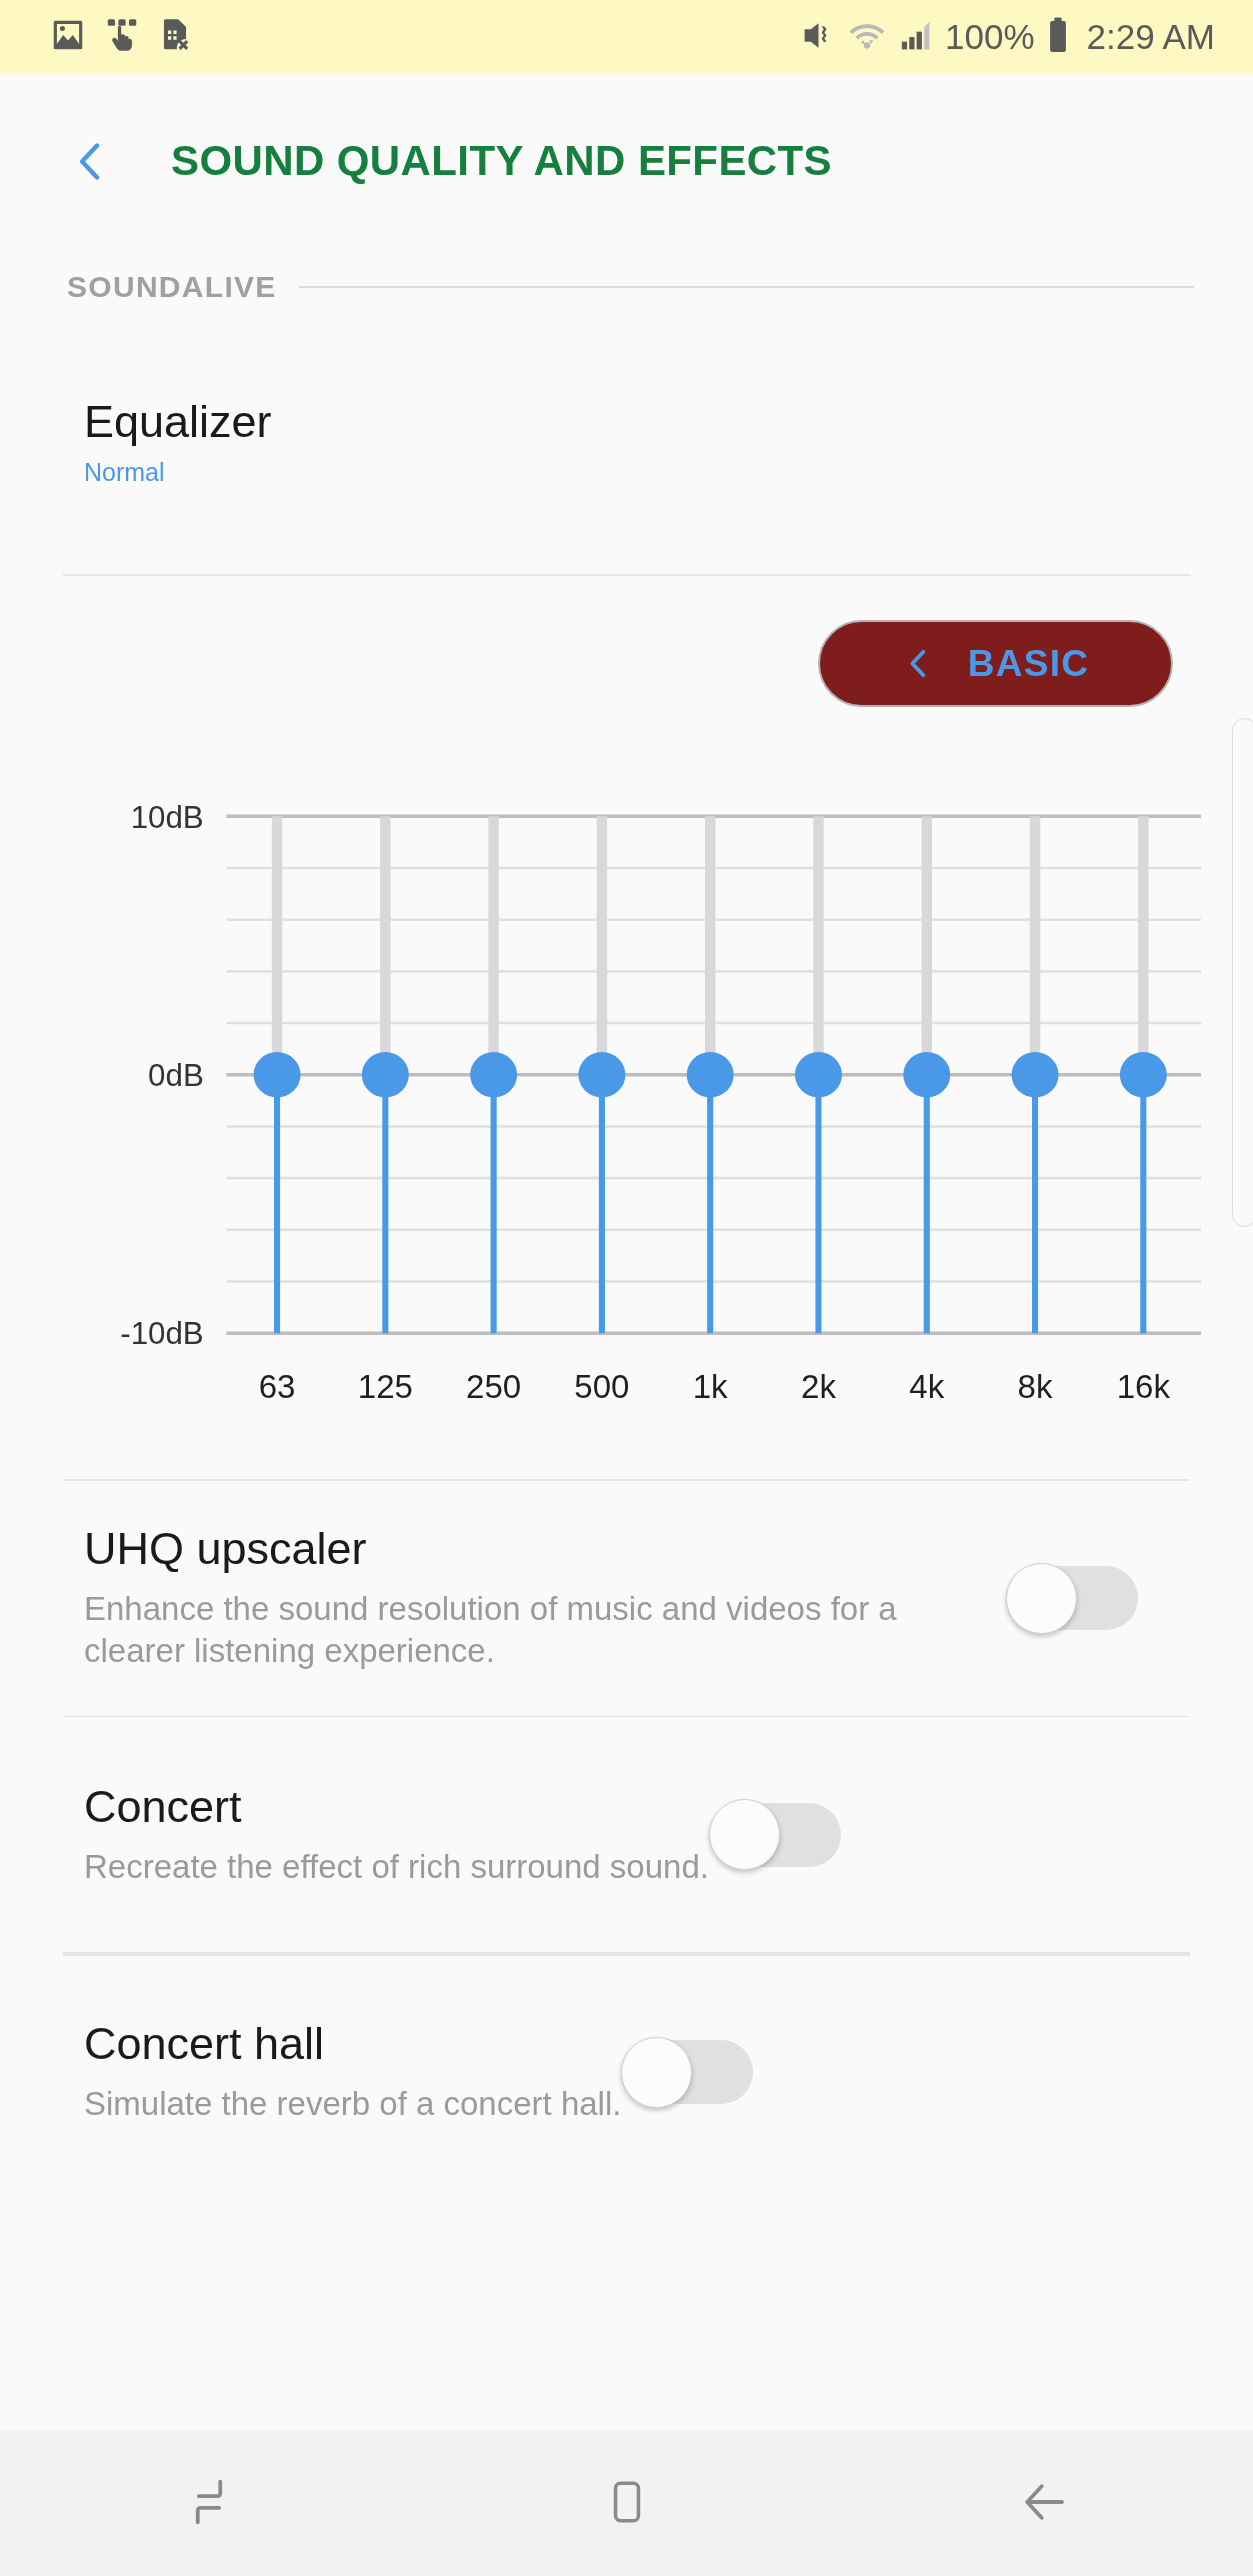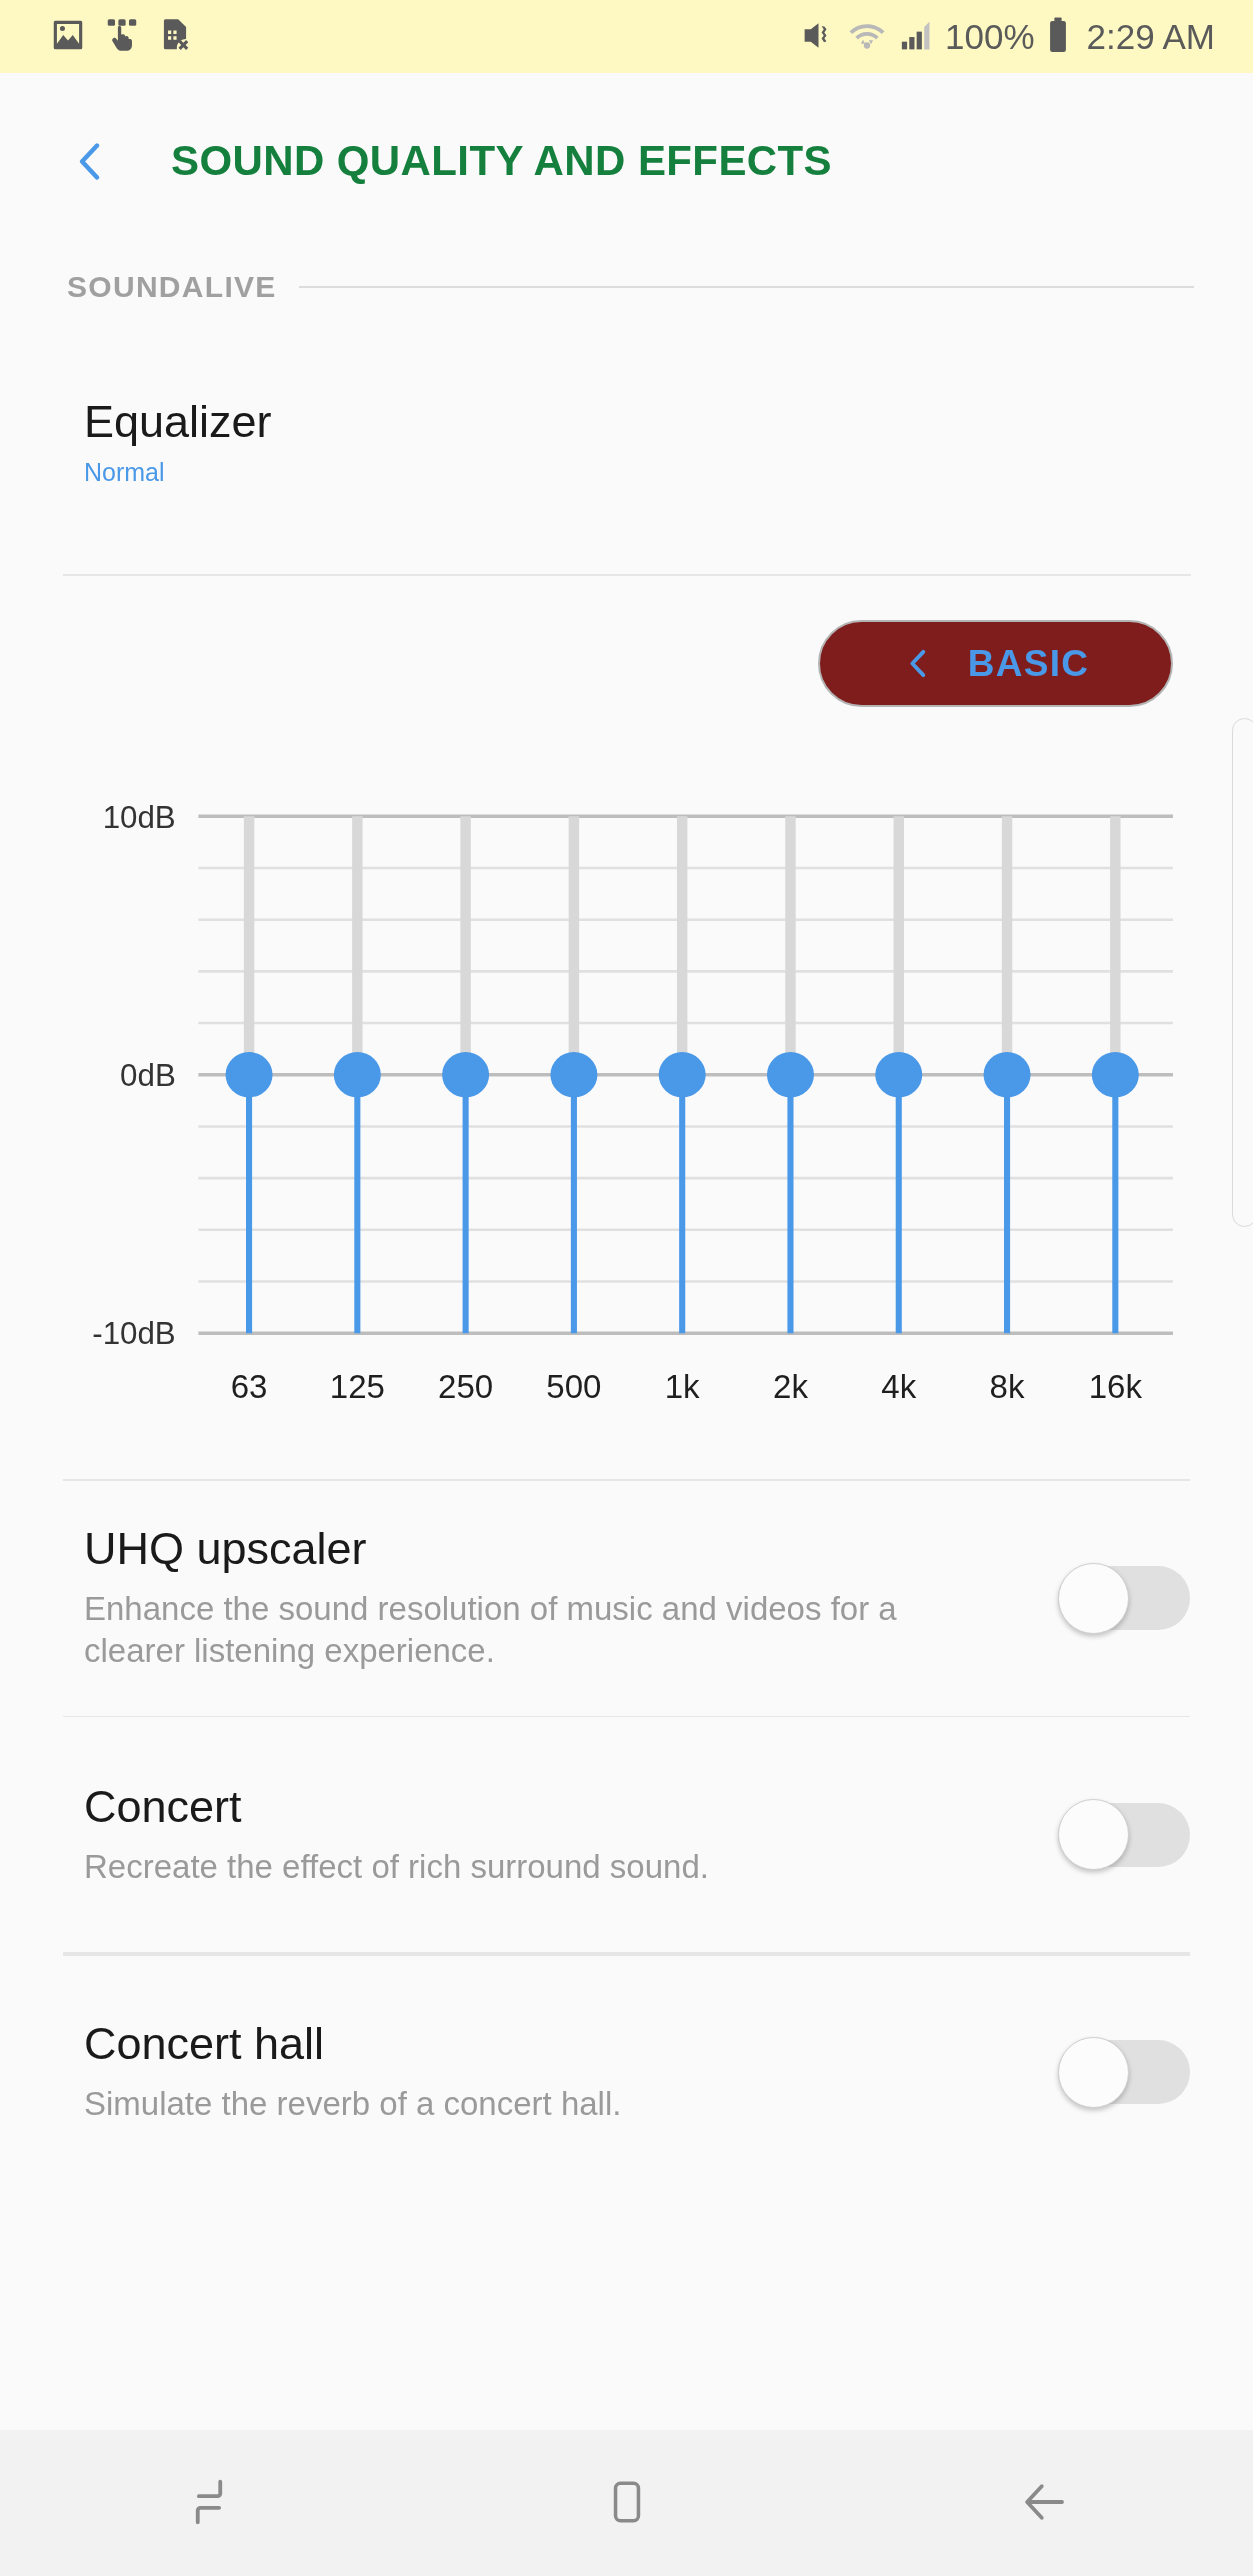--- a/index.html
+++ b/index.html
@@ -73,35 +73,35 @@
     font-size:37px; color:#4a98e8; font-weight:bold; letter-spacing:1.3px;
   }
 
   
   .scrollbar-thumb {
     position:absolute; right:-3.5px; top:718px; width:24.4px; height:509px;
     border:1.7px solid #dadada; border-radius:14px; background:#fafafa;
   }
 
   
-  .eq-chart { position:absolute; top:783px; left:0; width:1253px; height:627px; }
+  .eq-chart { position:absolute; top:783px; left:0; width:1253px; height:627px;padding-left:28px; }
   .eq-svg { display:block; }
   .axis-label {
     font-size:36px; fill:#333; font-family:"Liberation Sans", sans-serif;
   }
   .freq-label {
     font-size:38px; fill:#1f1f1f; font-family:"Liberation Sans", sans-serif;
     text-anchor:middle;
   }
 
   
   .rows { position:absolute; top:1479px; left:0; width:1253px; }
   .row {
     position:relative; width:1253px;
-    display:flex; align-items:center; justify-content:space-between;
+    display:flex; align-items:center; 
     padding:0 63px 0 84px;
   }
   .row-text { max-width:922px; }
   .row-title { font-size:45px; color:#1a1a1a; line-height:1.1; }
   .row-desc {
     font-size:33px; color:#9a9a9a; line-height:1.28; margin-top:14px;
   }
   .row-sep { height:1.7px; background:#e6e6e6; margin:0 63px; }
 
   

